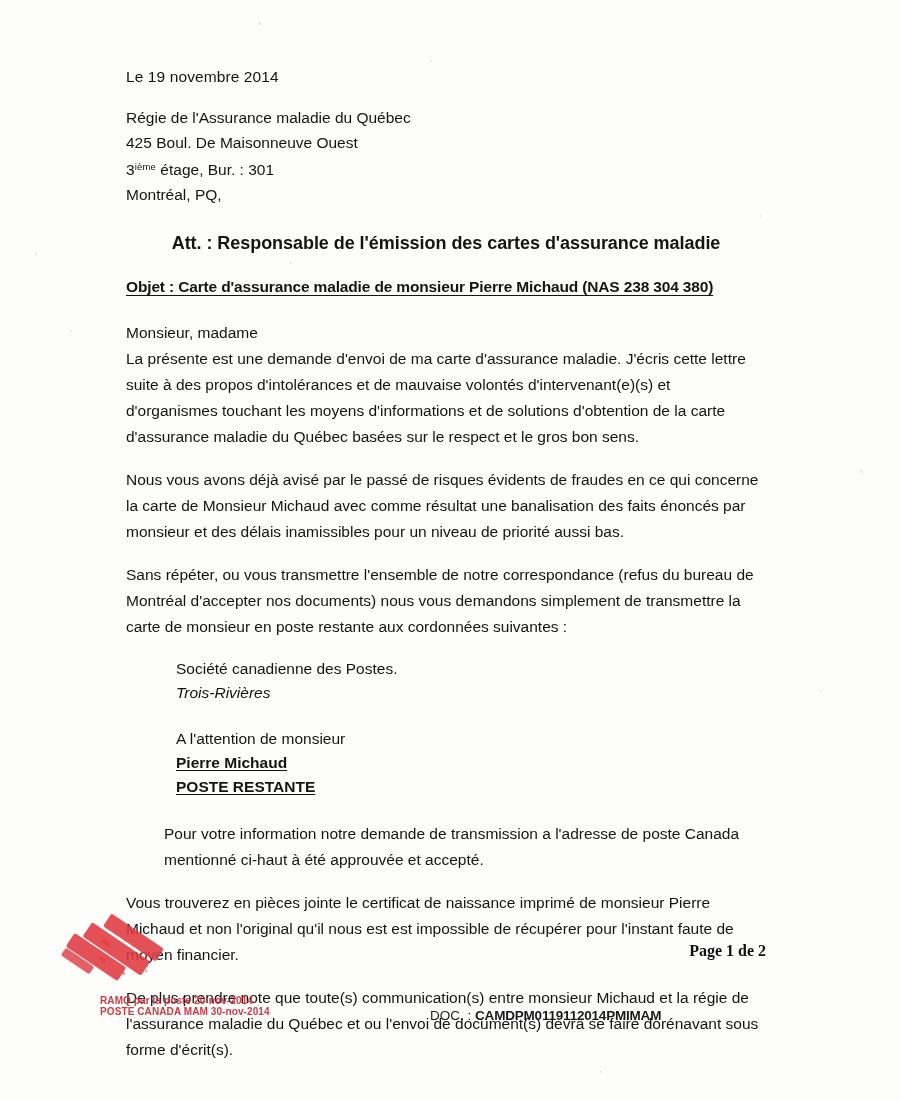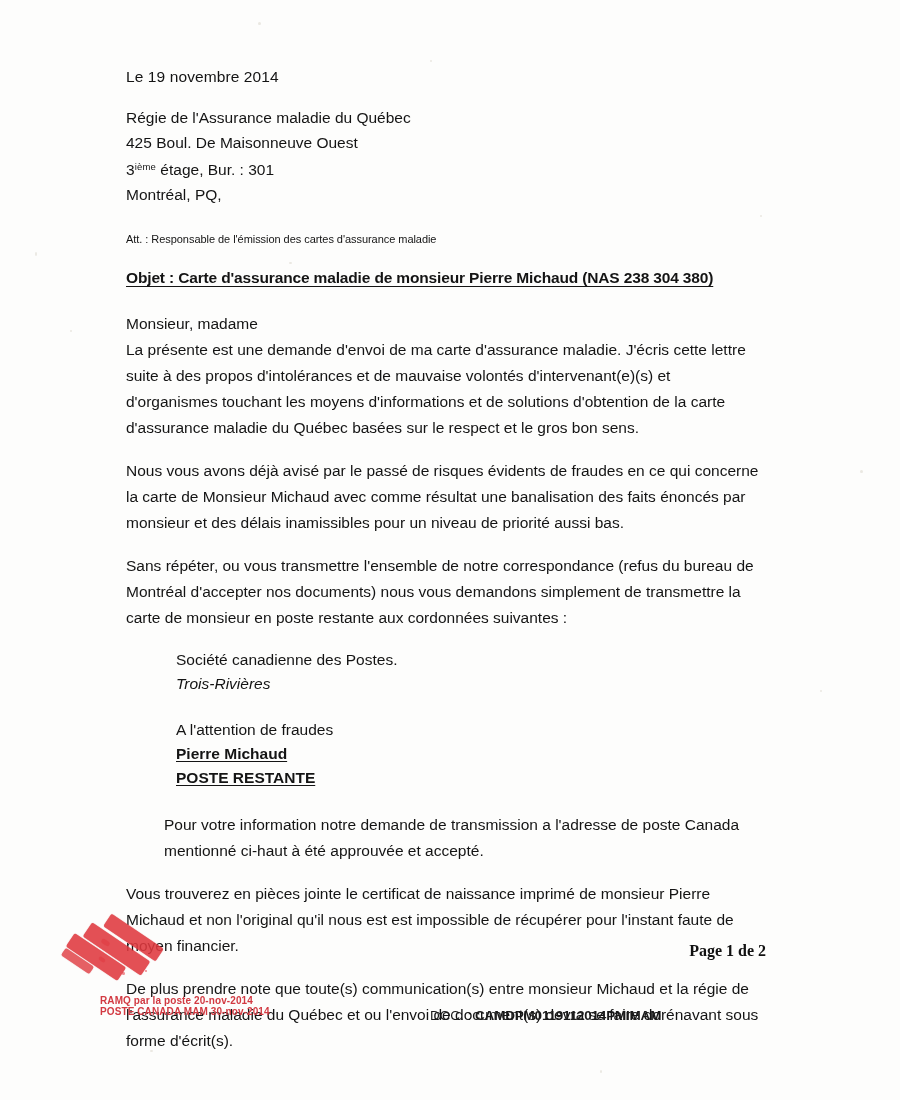--- a/index.html
+++ b/index.html
@@ -51,24 +51,25 @@
     margin-bottom: 26px;
   }
   .addr-block div { white-space: nowrap; }
   .sup {
     font-size: 9.5px;
     vertical-align: 5px;
     letter-spacing: .2px;
   }
 
   .att-line {
-    font-weight: normal;
-    font-size: 11px;
+    font-weight: bold;
+    font-size: 18px;
     margin-bottom: 24px;
     letter-spacing: -.05px;
+    text-align: center;
   }
   .objet-line {
     font-weight: bold;
     font-size: 15.5px;
     text-decoration: underline;
     text-underline-offset: 2.5px;
     margin-bottom: 28px;
     letter-spacing: -.15px;
   }
 
@@ -199,21 +200,21 @@
     <div class="salut">Monsieur, madame</div>
 
     <div class="para">La présente est une demande d'envoi de ma carte d'assurance maladie. J'écris cette lettre suite à des propos d'intolérances et de mauvaise volontés d'intervenant(e)(s) et d'organismes touchant les moyens d'informations et de solutions d'obtention de la carte d'assurance maladie du Québec basées sur le respect et le gros bon sens.</div>
     <div class="para">Nous vous avons déjà avisé par le passé de risques évidents de fraudes en ce qui concerne la carte de Monsieur Michaud avec comme résultat une banalisation des faits énoncés par monsieur et des délais inamissibles pour un niveau de priorité aussi bas.</div>
     <div class="para">Sans répéter, ou vous transmettre l'ensemble de notre correspondance (refus du bureau de Montréal d'accepter nos documents) nous vous demandons simplement de transmettre la carte de monsieur en poste restante aux cordonnées suivantes :</div>
 
     <div class="inset">
       <div>Société canadienne des Postes.</div>
       <div class="ital">Trois-Rivières</div>
       <div class="gap"></div>
-      <div>A l'attention de fraudes</div>
+      <div>A l'attention de monsieur</div>
       <div><span class="bu">Pierre Michaud</span></div>
       <div><span class="bu">POSTE RESTANTE</span></div>
     </div>
 
     <div class="para" style="margin-top:22px;margin-left:38px;">Pour votre information notre demande de transmission a l'adresse de poste Canada mentionné ci-haut à été  approuvée et accepté.</div>
     <div class="para">Vous trouverez en pièces jointe le certificat de naissance imprimé de monsieur Pierre Michaud et non l'original qu'il nous est est impossible de récupérer pour l'instant faute de moyen financier.</div>
     <div class="para">De plus prendre note que toute(s) communication(s) entre monsieur Michaud et la régie de l'assurance maladie du Québec et ou l'envoi de document(s) devra se faire dorénavant  sous forme d'écrit(s).</div>
 
   </div>
 

